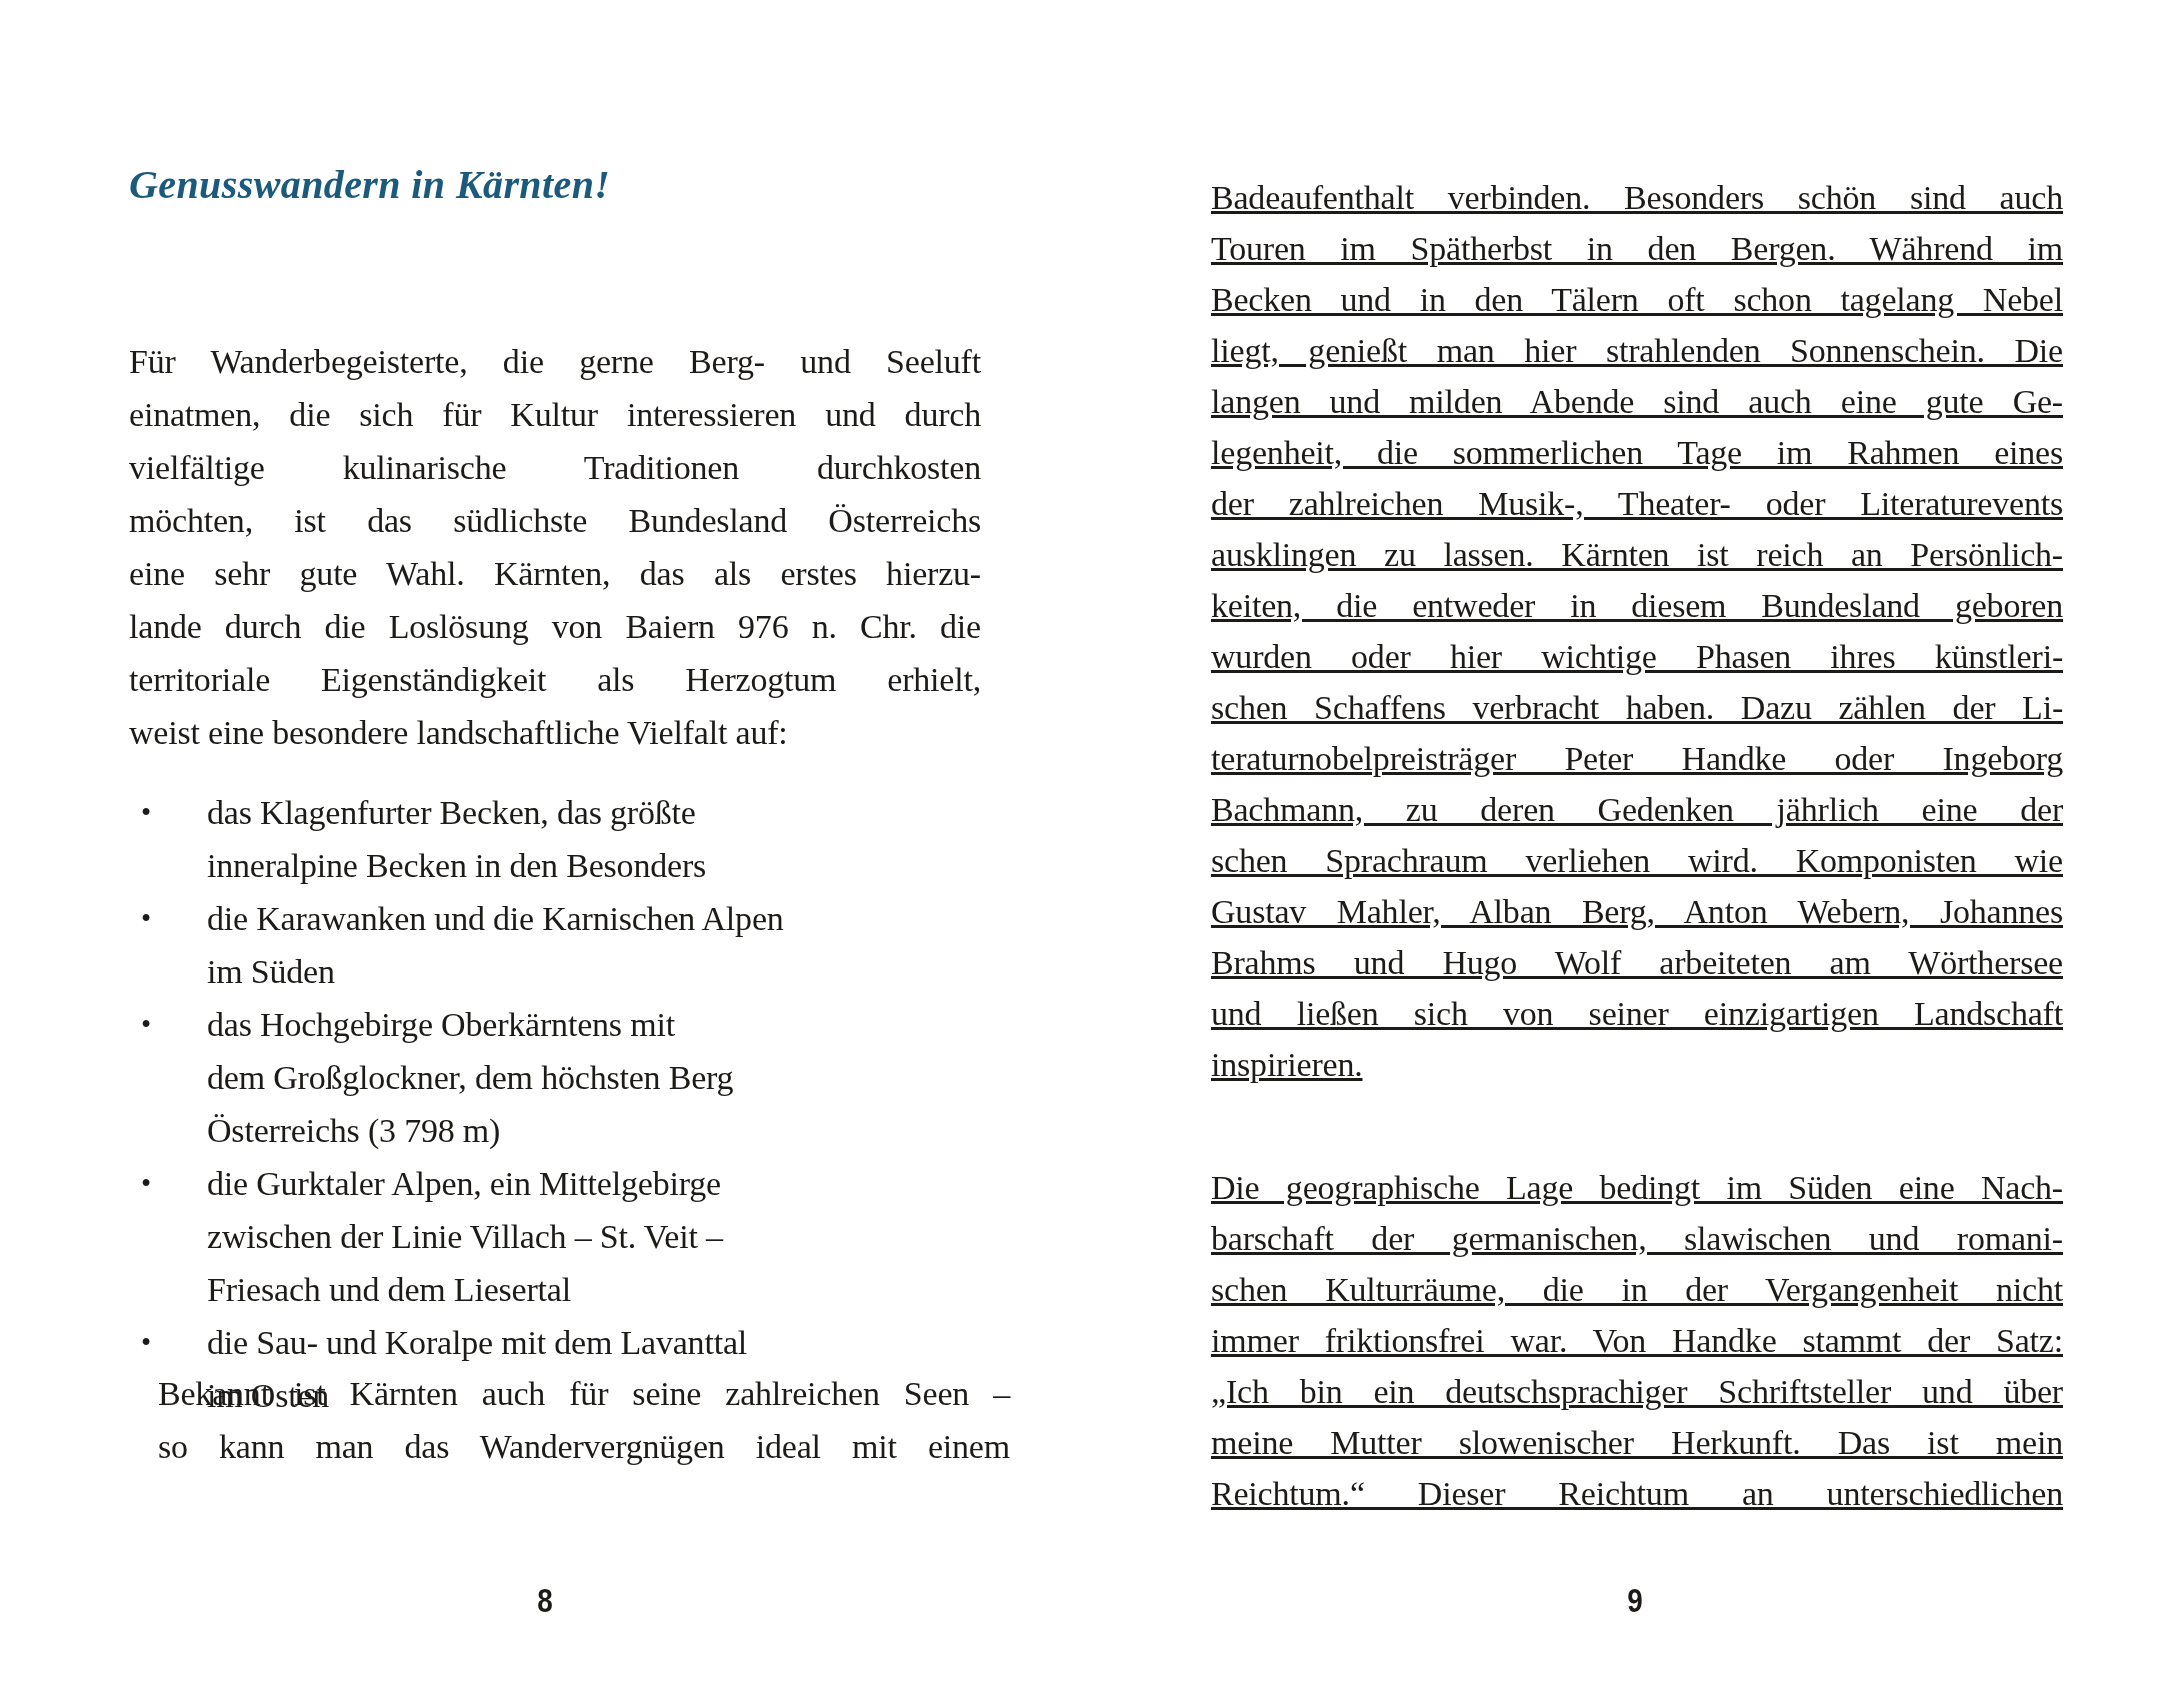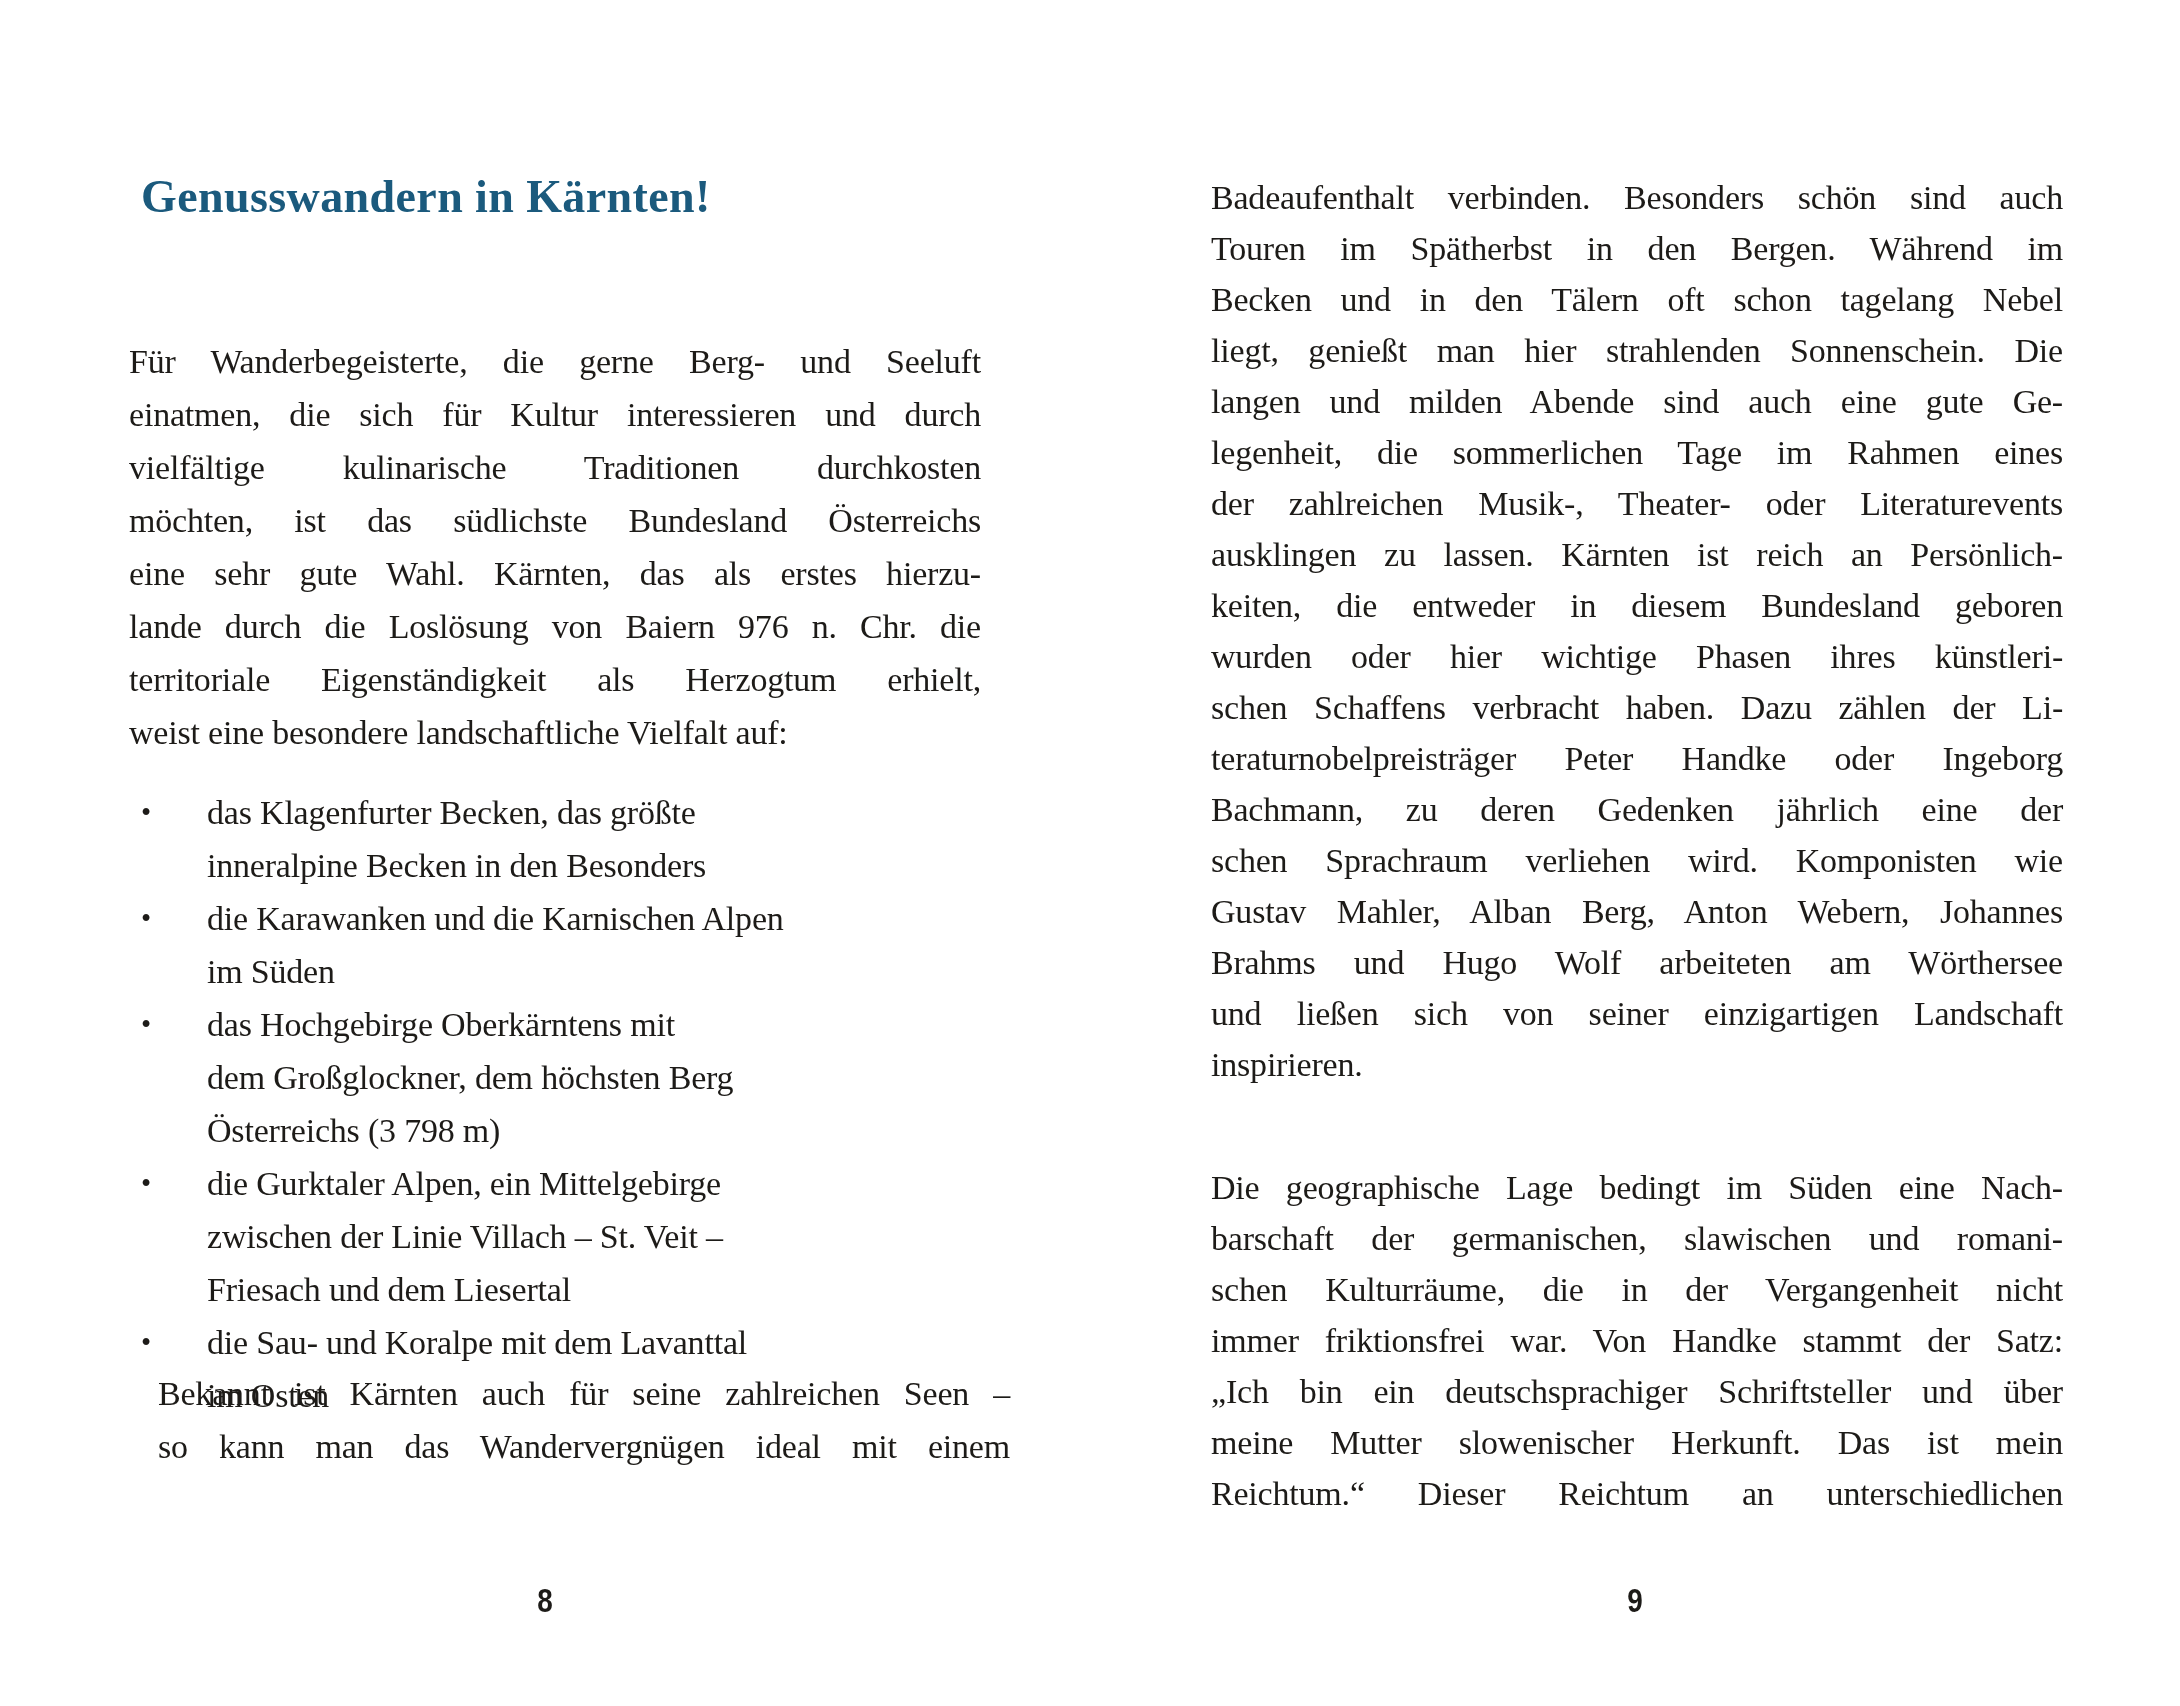--- a/index.html
+++ b/index.html
@@ -9,44 +9,44 @@
     position: relative;
     overflow: hidden;
     font-family: "Liberation Serif", serif;
     color: #1d1b18;
   }
   .page-block { position: absolute; }
 
   .heading {
     position: absolute;
     left: 129px; top: 147px; width: 860px;
-    font-size: 46px; line-height: 75px;
-    font-weight: bold;
+    font-size: 40px; line-height: 75px;
+    font-style: italic; font-weight: bold;
     letter-spacing: 0.4px;
-    margin: 12px;
+    margin: 0;
   }
 
   .textblock { position: absolute; width: 852px; }
   #left-para-1, #left-bullets, #left-para-2 { left: 129px; }
   #right-para-1, #right-para-2 { left: 1211px; }
   #left-para-1 { top: 335px; }
   #left-bullets { top: 786px; }
   #left-para-2 { top: 1367px; margin-left: 29px; }
   #right-para-1 { top: 172px; }
   #right-para-2 { top: 1162px; }
 
   .line {
     font-size: 34px;
     line-height: 53px; height: 53px;
     letter-spacing: -0.2px;
     text-align: justify;
     text-align-last: justify;
     white-space: normal;
   }
-  #right-para-1 .line, #right-para-2 .line { line-height: 51px; height: 51px; }
+  #right-para-1 .line, #right-para-2 .line { line-height: 51px; height: 51px; text-decoration: underline; }
   .line.end { text-align-last: left; }
 
   .line.bl {
     text-align: left; text-align-last: left;
     padding-left: 78px; position: relative;
     width: 773px;
   }
   .dot { position: absolute; left: 12px; top: 0; font-size: 29px; }
 
   .pagenum {

